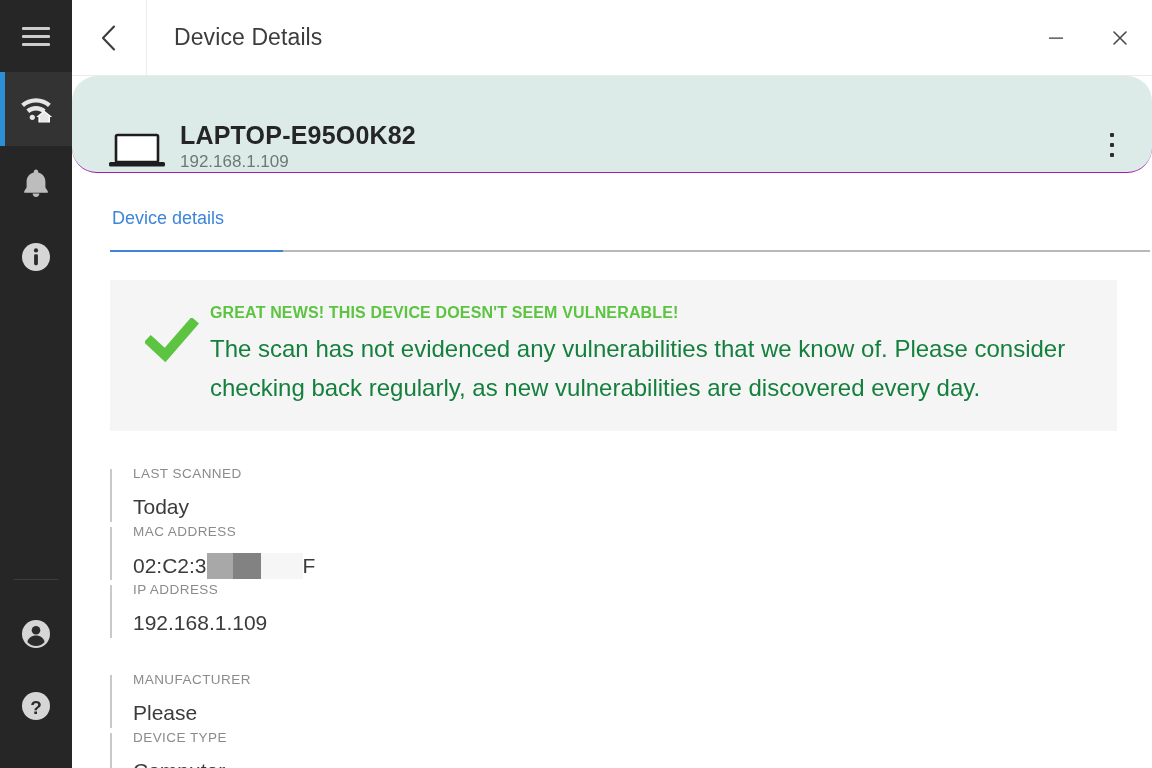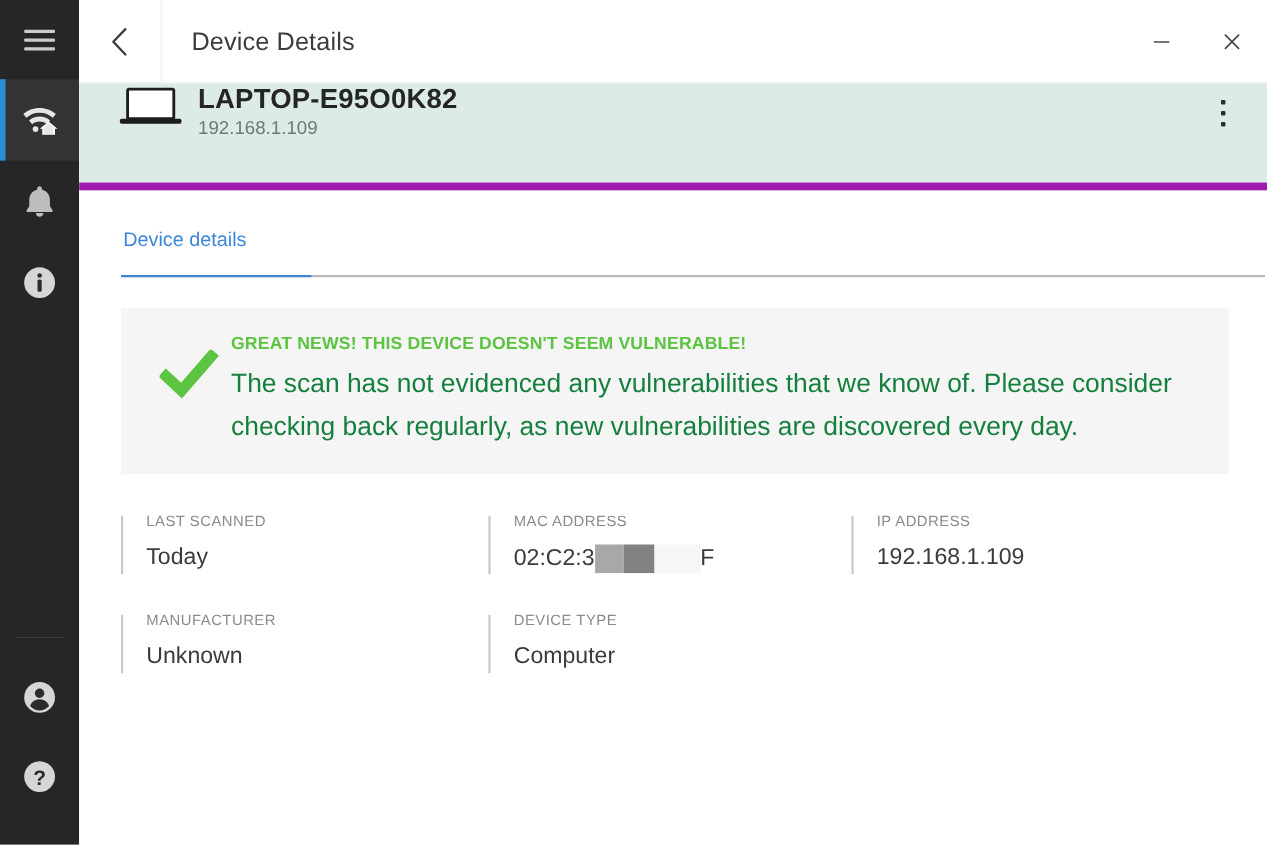--- a/index.html
+++ b/index.html
@@ -145,24 +145,25 @@
   }
   .win-btn svg { display: block; }
 
   
   .devband {
     position: relative;
     height: 97px;
     flex: 0 0 97px;
     background: #dcebe8;
     display: flex;
-    align-items: flex-start;
+    align-items: flex-end;
     padding: 0 0 0 28px;
     box-sizing: border-box;
-    border-bottom: 7px solid #a21caf;
+    border-bottom: 1px solid #a21caf;
+    border-radius: 25px;
   }
   .dev-icon {
     width: 74px;
     display: flex;
     align-items: center;
     justify-content: center;
     flex: 0 0 74px;
   }
   .dev-text {
     display: flex;
@@ -293,20 +294,21 @@
   }
 
   
   .fields {
     margin-top: 36px;
     width: 1010px;
   }
   .frow {
     display: flex;
     margin-bottom: 32px;
+    flex-direction: column;
   }
   .field {
     position: relative;
     padding-left: 23px;
     box-sizing: border-box;
     min-height: 58px;
   }
   .field::before {
     content: "";
     position: absolute;
@@ -512,21 +514,21 @@
 
           <div class="field w3">
             <div class="flabel">IP ADDRESS</div>
             <div class="fvalue">192.168.1.109</div>
           </div>
         </div>
 
         <div class="frow">
           <div class="field w1">
             <div class="flabel">MANUFACTURER</div>
-            <div class="fvalue">Unknown</div>
+            <div class="fvalue">Please</div>
           </div>
 
           <div class="field w2">
             <div class="flabel">DEVICE TYPE</div>
             <div class="fvalue">Computer</div>
           </div>
         </div>
 
       </div>
     </div>

